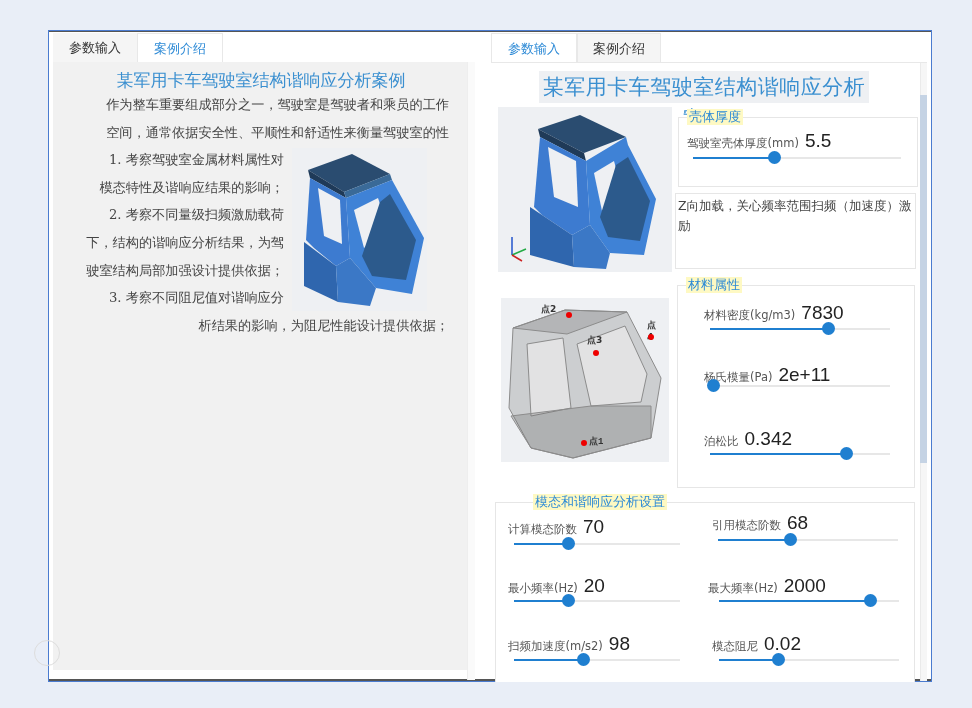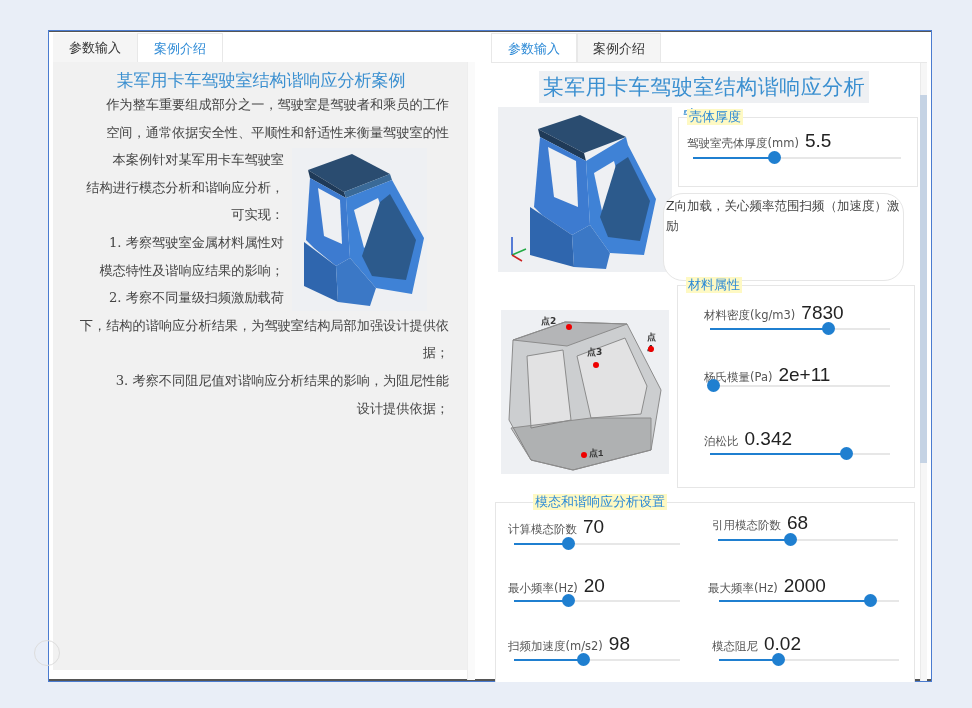--- a/index.html
+++ b/index.html
@@ -76,21 +76,20 @@
           <polygon points="52,44 98,26 100,32 54,50" fill="#3a6a98"></polygon>
           <polygon points="18,30 54,50 58,110 44,118 22,100 14,92" fill="#3d7bd0"></polygon>
           <polygon points="26,40 48,52 50,96 32,88" fill="#eef0f3"></polygon>
           <polygon points="54,50 100,32 132,90 120,146 84,140 58,110" fill="#3f82d6"></polygon>
           <polygon points="62,62 86,50 96,80 72,100" fill="#eef0f3"></polygon>
           <polygon points="88,54 98,46 124,92 114,132 80,128 70,108" fill="#2c5a8c"></polygon>
           <polygon points="12,94 44,118 46,154 12,138" fill="#2f66ae"></polygon>
           <polygon points="44,118 58,110 84,140 78,158 46,154" fill="#3b78c6"></polygon>
         </svg>
       </div>
-      <p class="indent">本案例针对某军用卡车驾驶室结构进行模态分析和谐响应分析，可实现：</p>
       <p class="indent">1. 考察驾驶室金属材料属性对模态特性及谐响应结果的影响；</p>
       <p class="indent">2. 考察不同量级扫频激励载荷下，结构的谐响应分析结果，为驾驶室结构局部加强设计提供依据；</p>
       <p class="indent">3. 考察不同阻尼值对谐响应分析结果的影响，为阻尼性能设计提供依据；</p>
     </div>
   </div>
   <div class="scroll-track"></div>
 </div>
 <div class="left-edge-circle"></div>
 
 <div class="right">
@@ -127,23 +126,23 @@
       <div class="param" style="left:8px; top:12px;">
         <span>驾驶室壳体厚度(mm)</span><span class="val">5.5</span>
       </div>
       <div class="slider" style="left:14px; top:33px; width:208px;">
         <div class="rail"></div>
         <div class="fill" style="width:39%;"></div>
         <div class="knob" style="left:39%;"></div>
       </div>
     </div>
 
-    <div class="desc-box" style="left:172px; top:130px; width:241px; height:88px;border-radius:20px;">Z向加载，关心频率范围扫频（加速度）激励</div>
-
-    <div class="img-box" style="left:10px; top:247px; width:148px; height:164px;">
+    <div class="desc-box" style="left:184px; top:130px; width:241px; height:76px;">Z向加载，关心频率范围扫频（加速度）激励</div>
+
+    <div class="img-box" style="left:10px; top:235px; width:148px; height:164px;">
       <svg width="168" height="164" viewBox="0 0 168 164">
         <rect width="168" height="164" fill="#eef0f3"></rect>
         <g fill="rgba(120,120,120,0.28)" stroke="#8c8c8c" stroke-width="1">
           <polygon points="12,30 64,12 126,14 160,80 150,140 72,160 30,150 8,110"></polygon>
           <polygon points="12,30 64,12 126,14 66,36"></polygon>
           <polygon points="26,46 62,40 70,110 30,118" fill="rgba(240,240,240,0.6)"></polygon>
           <polygon points="76,46 124,28 146,76 140,104 90,108" fill="rgba(240,240,240,0.6)"></polygon>
           <polygon points="10,118 90,108 150,108 150,140 72,160 30,150" fill="rgba(110,110,110,0.3)"></polygon>
         </g>
       </svg>

